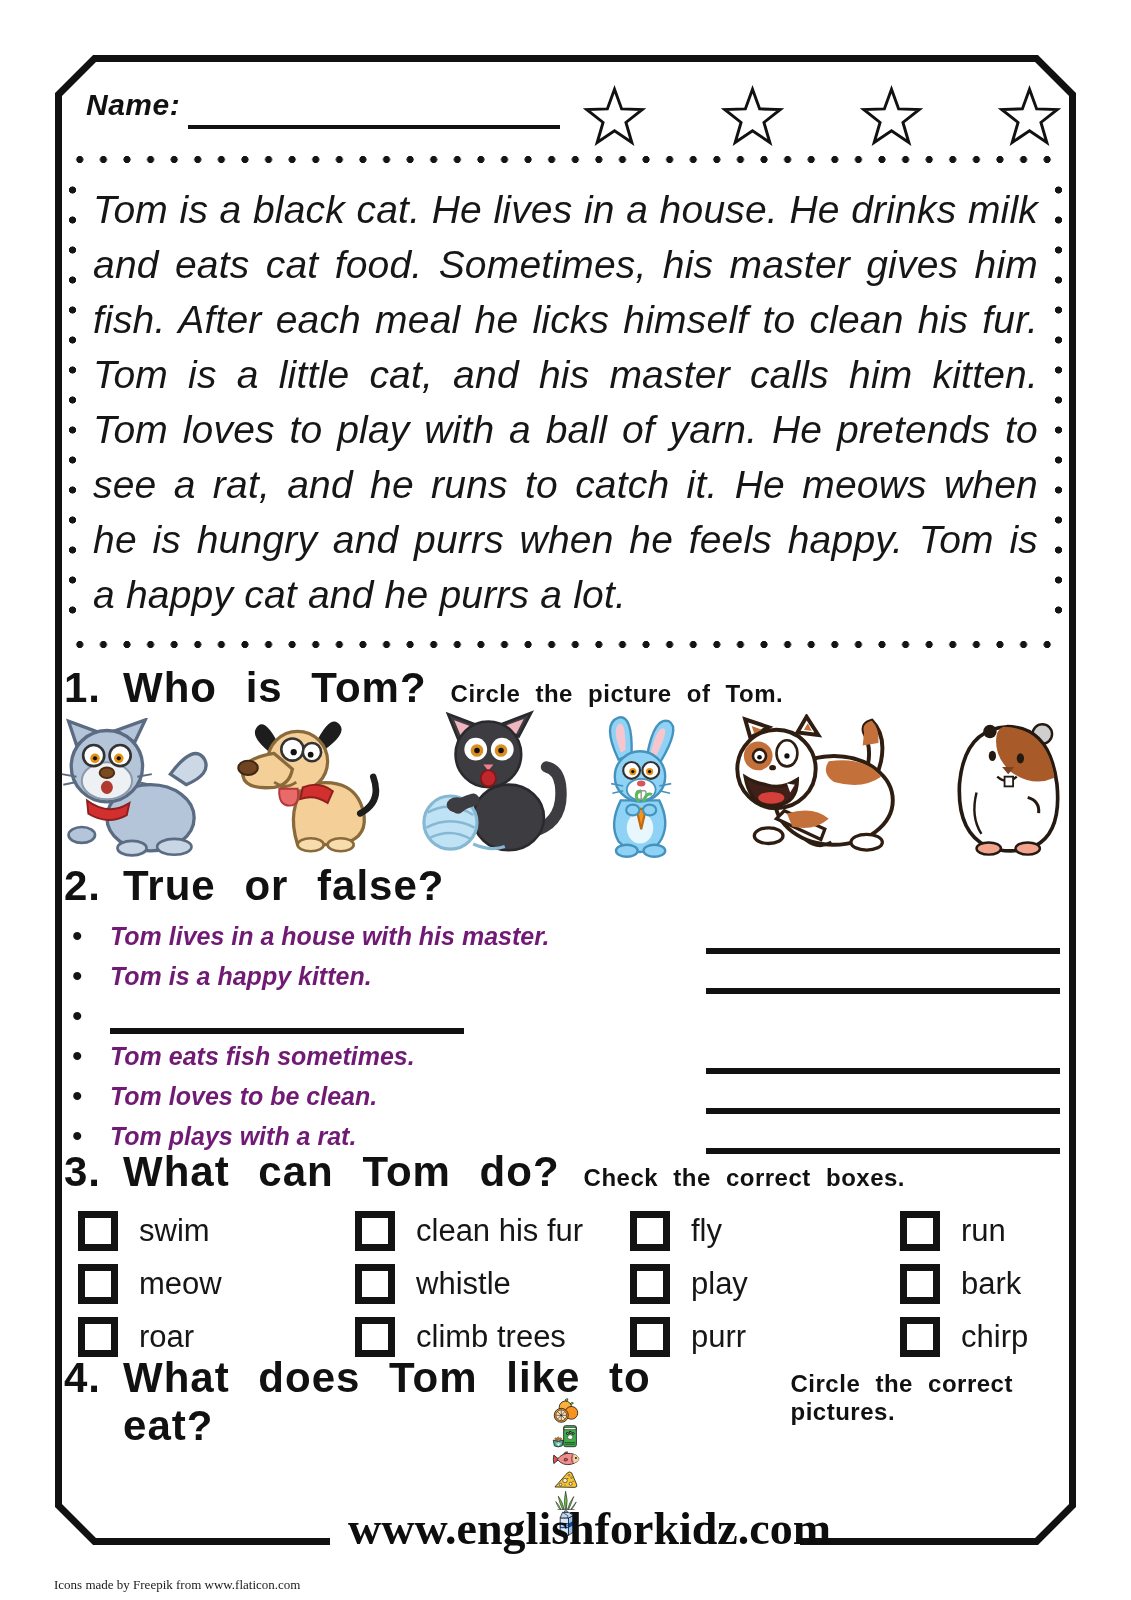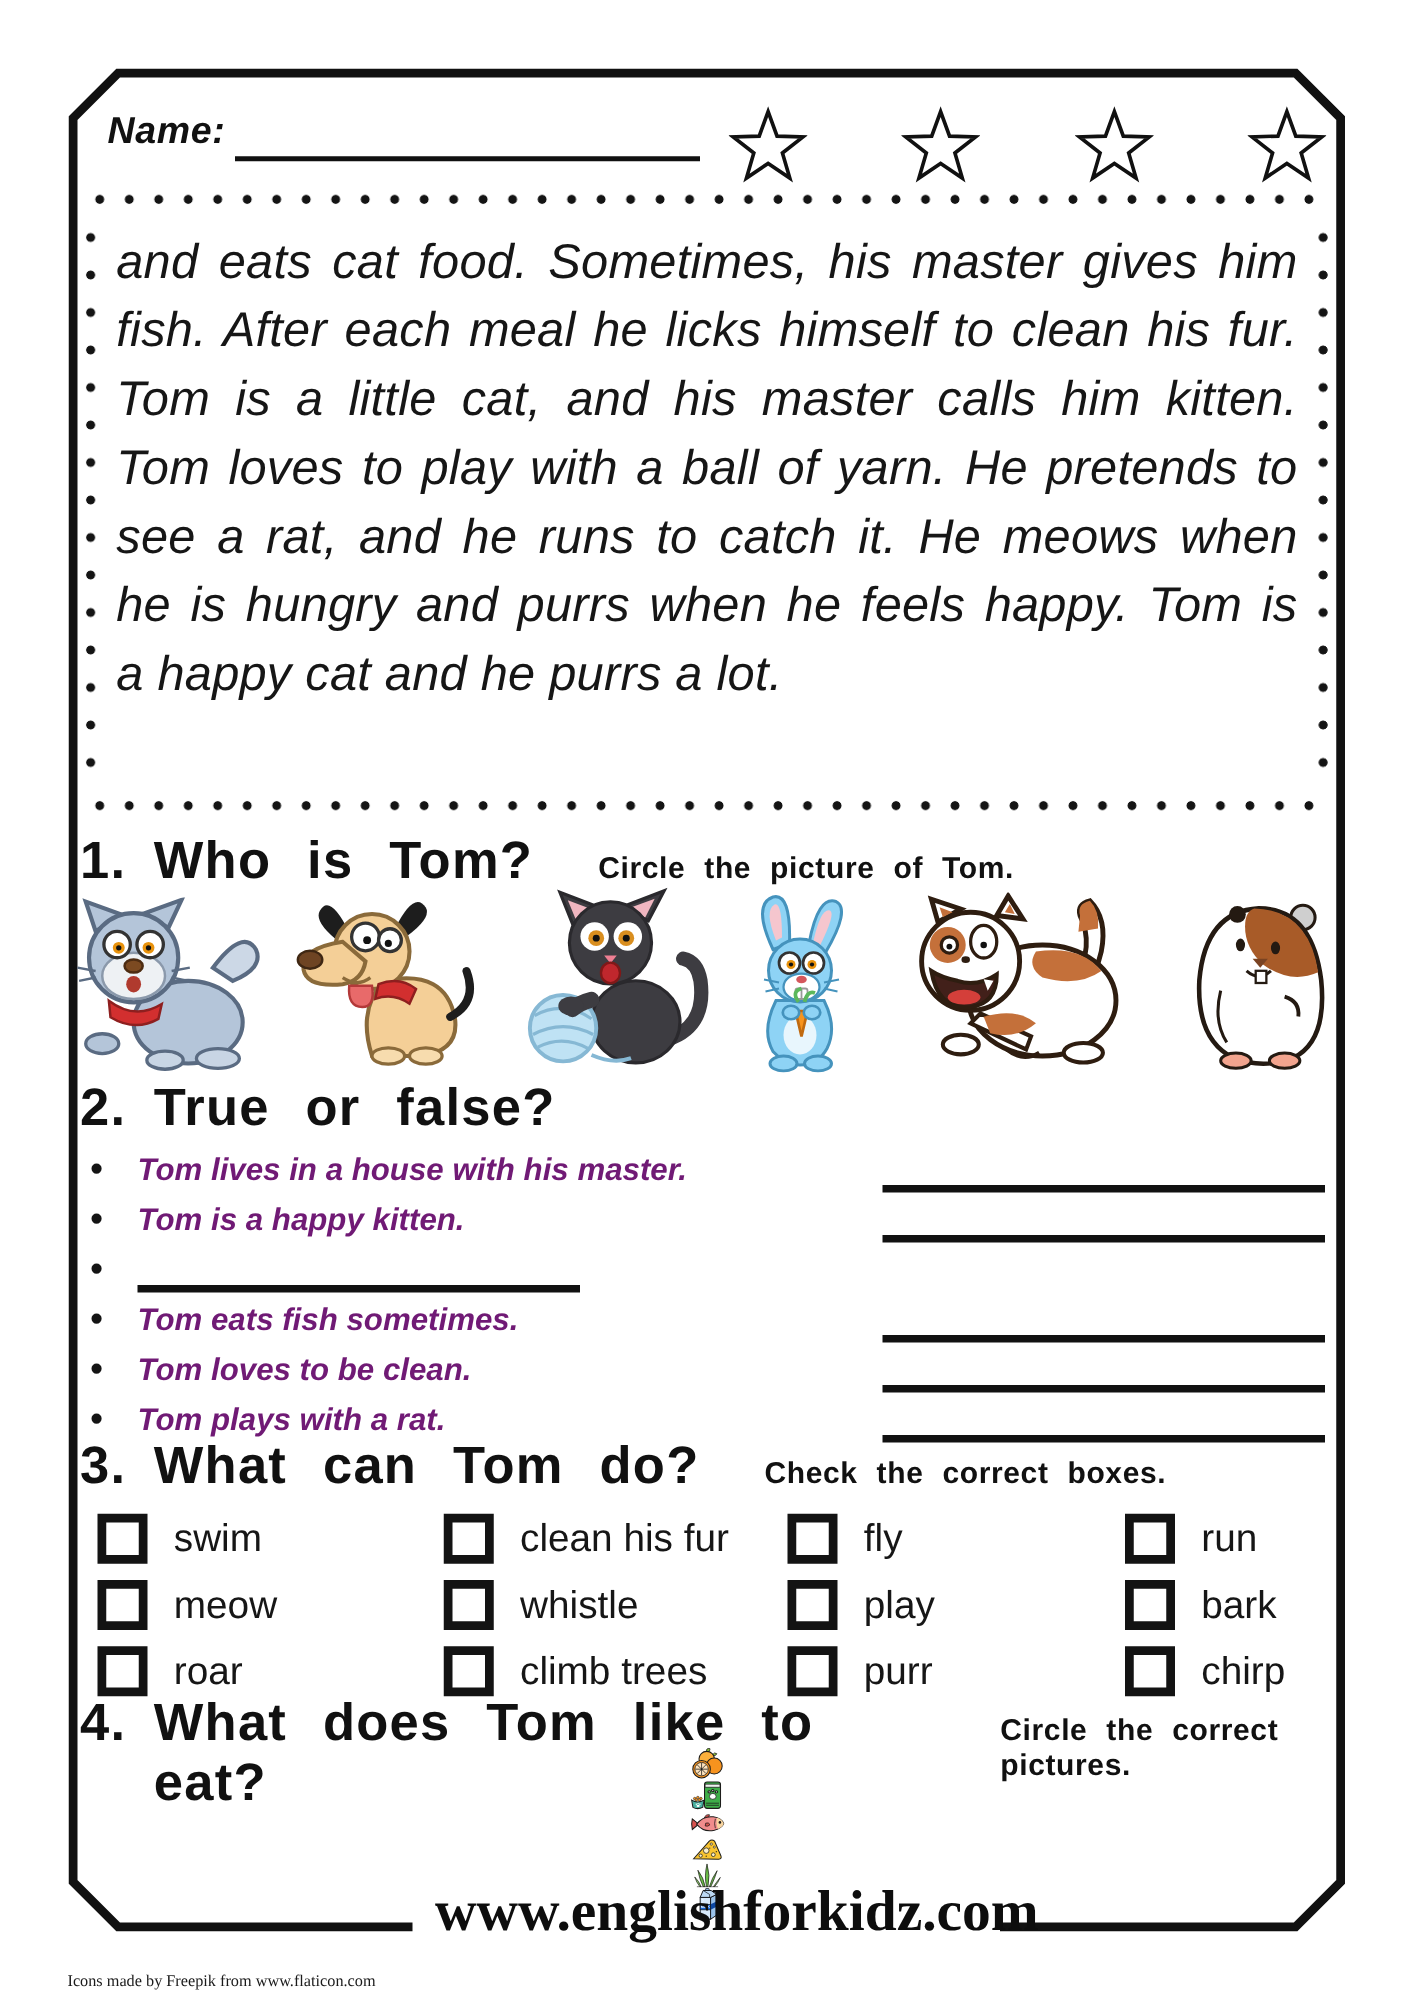--- a/index.html
+++ b/index.html
@@ -18,21 +18,21 @@
   .dots-y{background-image:radial-gradient(circle,#141414 3.3px,transparent 3.8px);
           background-size:9px 30px;background-repeat:repeat-y;width:9px;}
   .passage{font-style:italic;font-size:39px;line-height:55px;letter-spacing:.2px;color:#161616;}
   .p-line{text-align:justify;text-align-last:justify;height:55px;white-space:nowrap;}
   .p-line.last{text-align-last:left;}
 
   
   .qhead{display:flex;align-items:baseline;}
   .qnum,.qtitle{font-size:42px;font-weight:bold;letter-spacing:1px;word-spacing:16px;}
   .qnum{margin-right:22px;}
-  .qinstr{font-size:24px;font-weight:bold;letter-spacing:.5px;word-spacing:8px;margin-left:52px;}
+  .qinstr{font-size:24px;font-weight:bold;letter-spacing:.5px;word-spacing:8px;margin-left:24px;}
 
   
   .tf-row{display:flex;align-items:center;height:40px;}
   .tf-bullet{width:38px;font-size:30px;color:#141414;}
   .tf-text{flex:1;font-style:italic;font-size:25px;color:#701a75;font-weight:bold;}
   .tf-line{width:354px;border-bottom:6px solid #111;align-self:flex-end;transform:translateY(-2px);}
 
   
   .chk-grid{display:grid;grid-auto-flow:column;grid-template-rows:repeat(3,53px);
             grid-template-columns:277px 275px 270px 1fr;}
@@ -74,20 +74,21 @@
         <polygon points="30,5 36.8,23.7 56.6,24.3 40.9,36.6 46.5,55.7 30,44.5 13.5,55.7 19.1,36.6 3.4,24.3 23.2,23.7" fill="#fff" stroke="#111" stroke-width="2.8"></polygon>
       </svg>
   </div>
 
   <div class="abs" style="left:68px;top:155px;width:995px;height:494px;">
     <div class="abs dots-x" style="left:0;right:0;top:0;"></div>
     <div class="abs dots-x" style="left:0;right:0;bottom:0;"></div>
     <div class="abs dots-y" style="left:0;top:20px;bottom:14px;"></div>
     <div class="abs dots-y" style="right:0;top:20px;bottom:14px;"></div>
     <div class="abs passage" style="left:25px;right:25px;top:27px;">
+      <div class="p-line">Tom is a black cat. He lives in a house. He drinks milk</div>
       <div class="p-line">and eats cat food. Sometimes, his master gives him</div>
       <div class="p-line">fish. After each meal he licks himself to clean his fur.</div>
       <div class="p-line">Tom is a little cat, and his master calls him kitten.</div>
       <div class="p-line">Tom loves to play with a ball of yarn. He pretends to</div>
       <div class="p-line">see a rat, and he runs to catch it. He meows when</div>
       <div class="p-line">he is hungry and purrs when he feels happy. Tom is</div>
       <div class="p-line last">a happy cat and he purrs a lot.</div>
     </div>
   </div>
 

